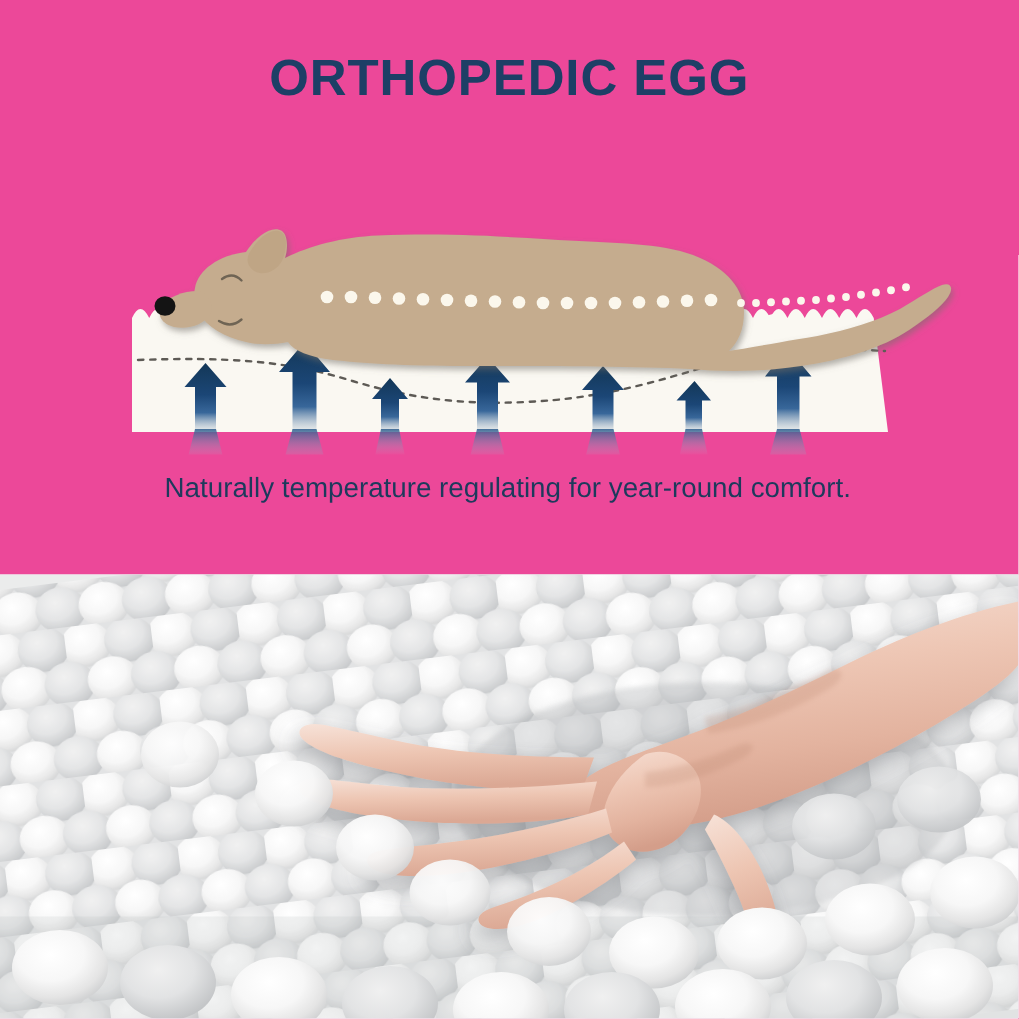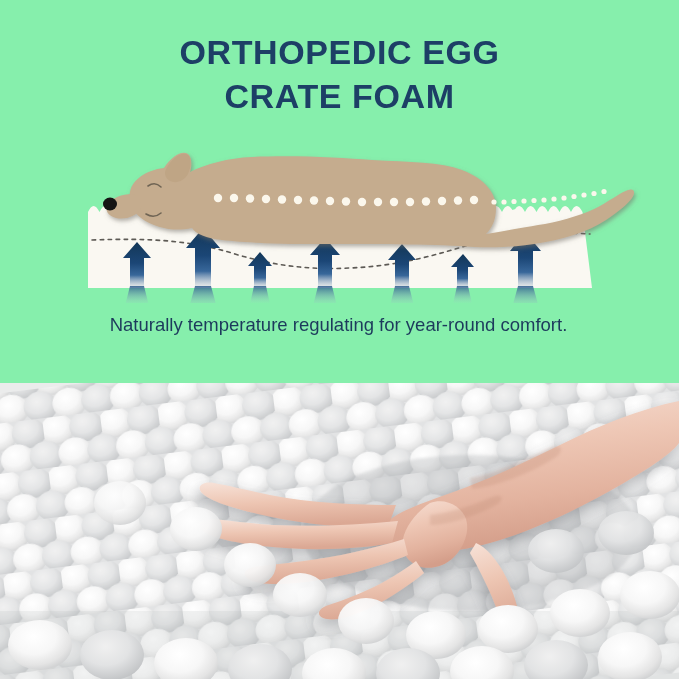--- a/index.html
+++ b/index.html
@@ -14,21 +14,21 @@
     overflow: hidden;
     font-family: "Liberation Sans", sans-serif;
   }
 
   
   #top-panel {
     position: absolute;
     left: 0; top: 0;
     width: 679px;
     height: 383px;
-    background: #86efac;
+    background: #ec4899;
     overflow: hidden;
   }
 
   #headline {
     position: absolute;
     left: 0; top: 30px;
     width: 679px;
     text-align: center;
     color: #1d3f66;
     font-family: "Liberation Sans", sans-serif;
@@ -77,21 +77,20 @@
 </style>
 </head>
 <body>
 
 <div id="page">
 
   <div id="top-panel">
 
     <div id="headline">
       <span class="ln">ORTHOPEDIC EGG</span>
-      <span class="ln">CRATE FOAM</span>
     </div>
 
     <svg id="illustration" viewBox="0 0 679 175">
       <defs>
         <linearGradient id="arrowGrad" x1="0" y1="0" x2="0" y2="1">
           <stop offset="0%" stop-color="#133757"></stop>
           <stop offset="46%" stop-color="#1b4676"></stop>
           <stop offset="72%" stop-color="#38679a"></stop>
           <stop offset="100%" stop-color="#9fb4c9" stop-opacity="0.15"></stop>
         </linearGradient>

